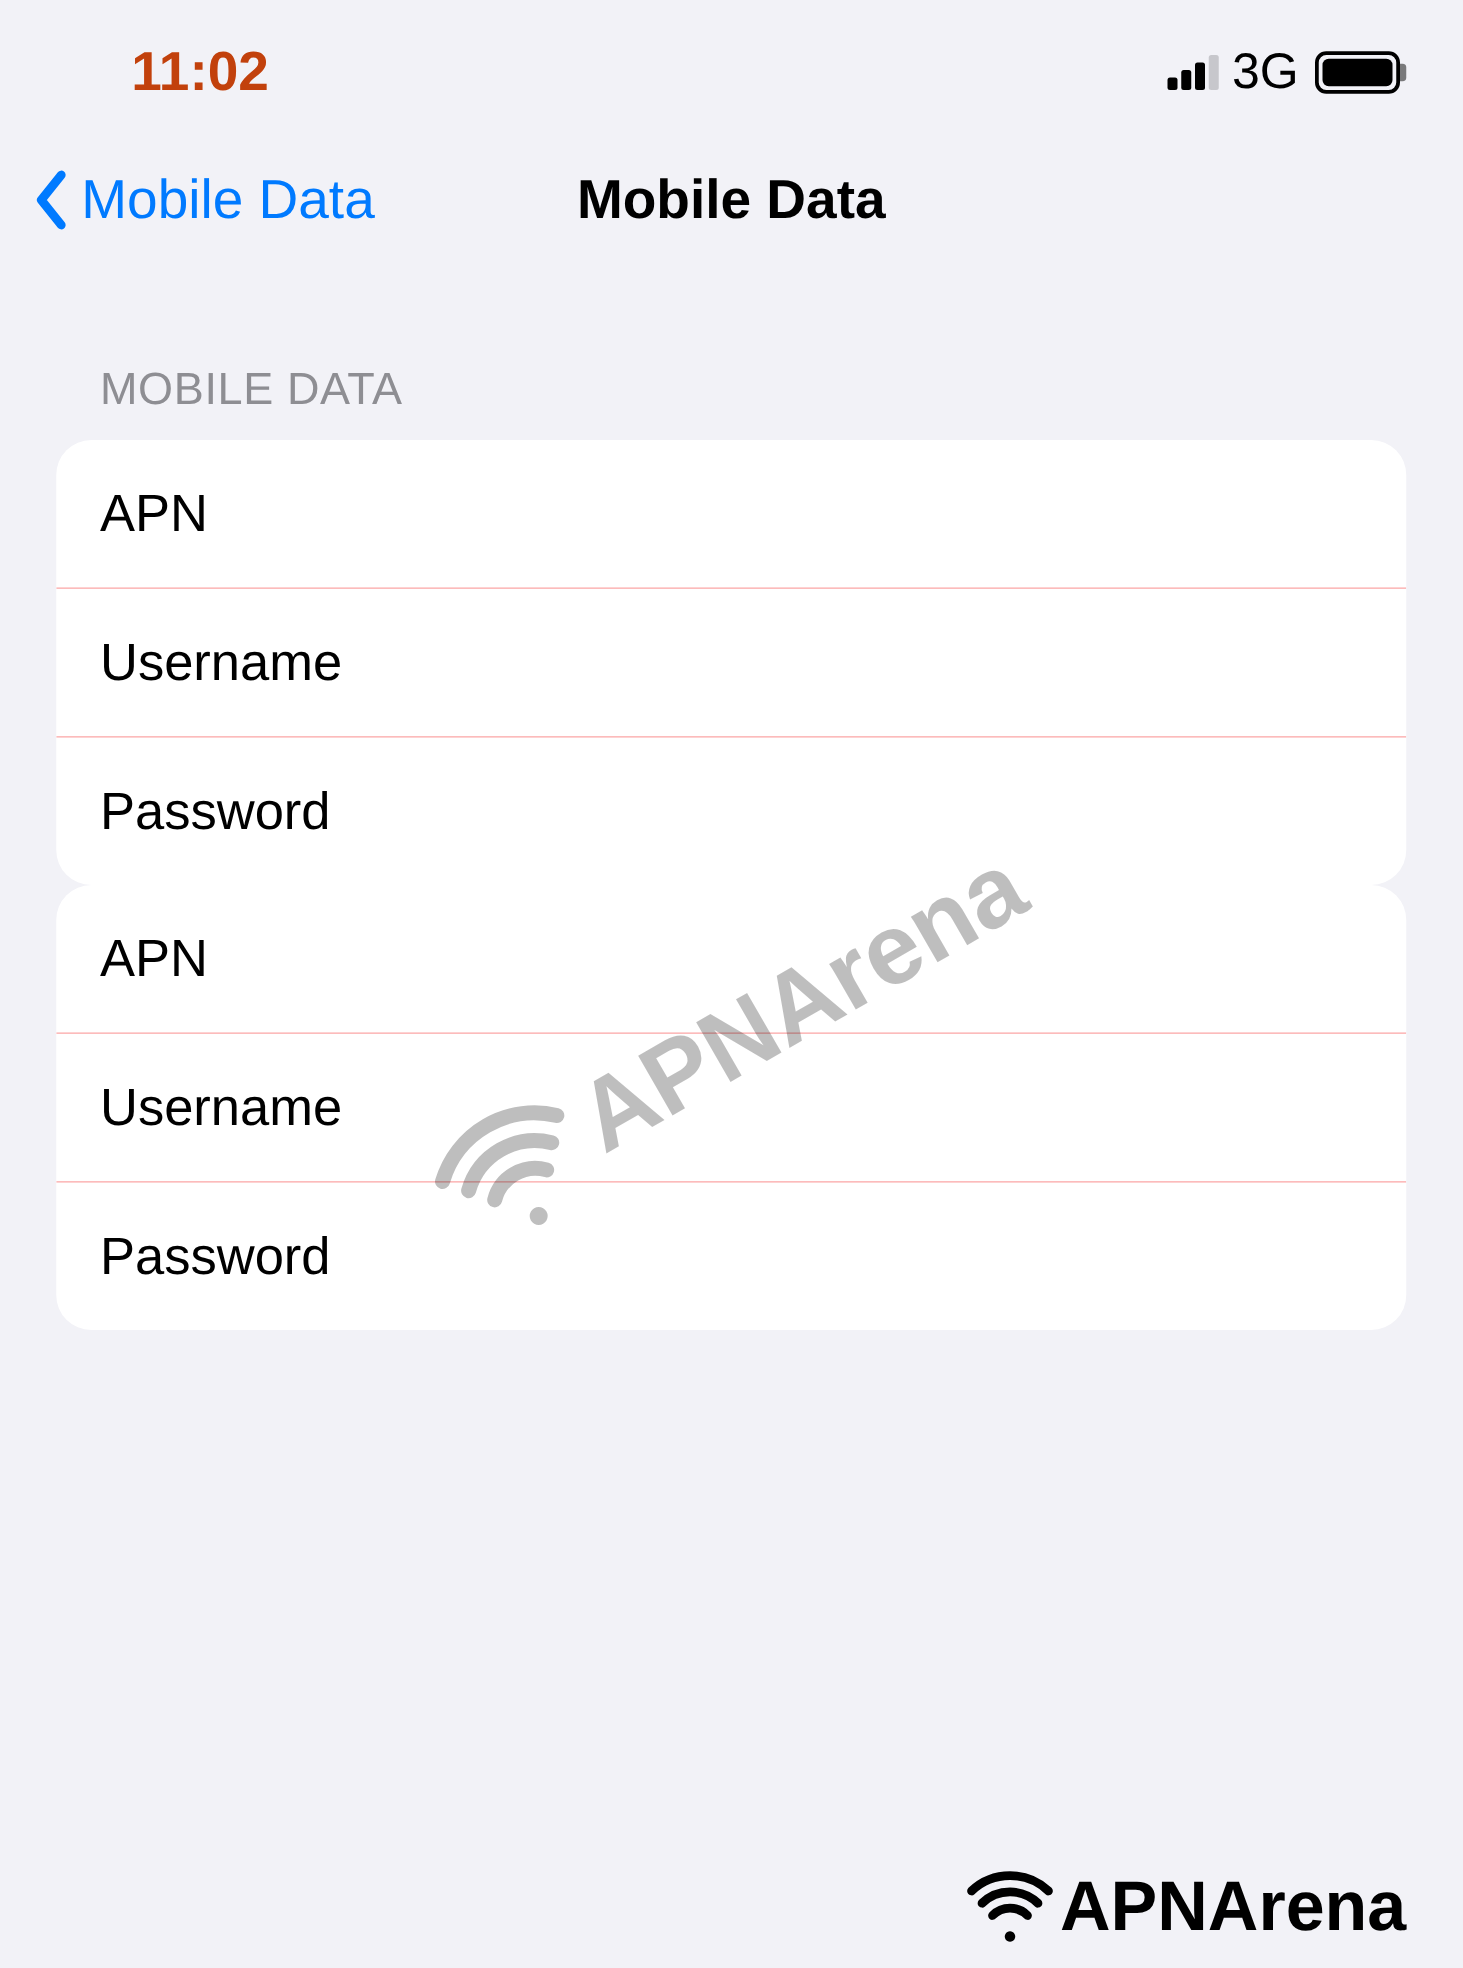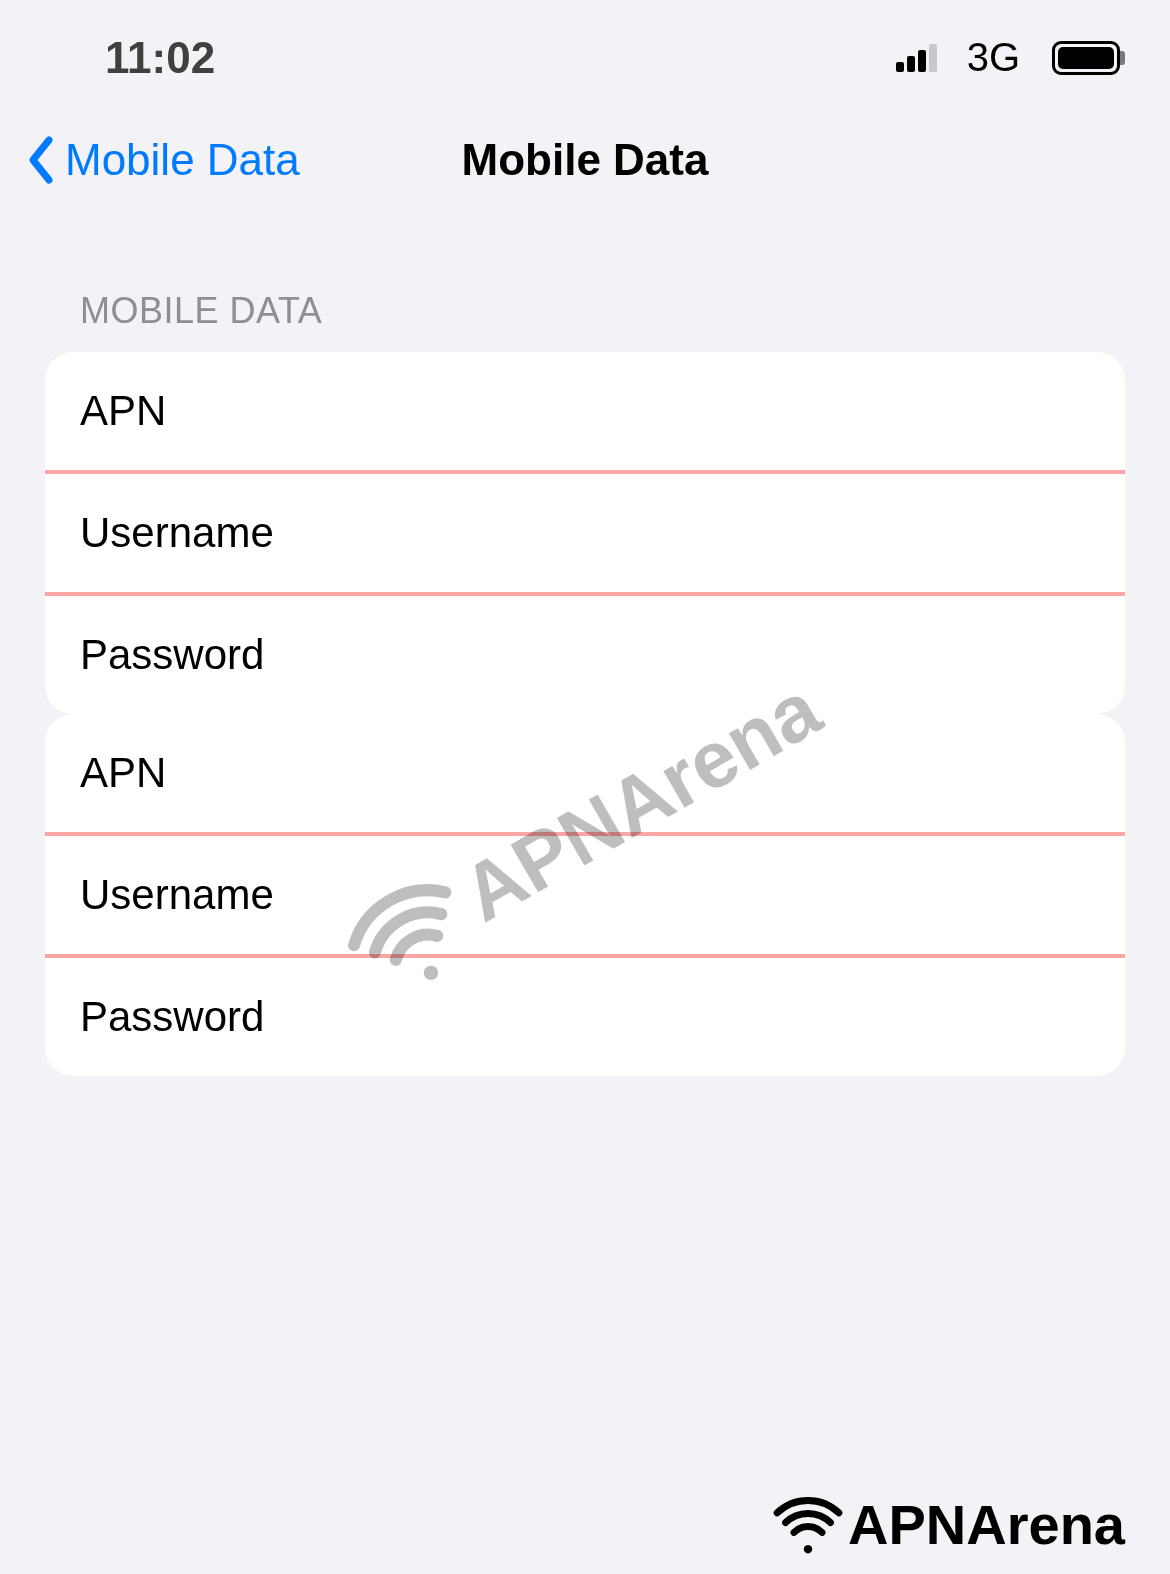--- a/index.html
+++ b/index.html
@@ -18,26 +18,26 @@
     .status-bar {
       display: flex;
       justify-content: space-between;
       align-items: center;
       padding: 35px 50px 30px 105px;
       height: 110px;
     }
     .status-time {
       font-size: 44px;
       font-weight: 600;
-      color: #404040;
+      color: #c2410c;
     }
     .status-right {
       display: flex;
       align-items: center;
-      gap: 24px;
+      gap: 5px;
     }
     .signal-bars {
       display: flex;
       align-items: flex-end;
       gap: 3px;
       height: 28px;
     }
     .signal-bar {
       width: 8px;
       background: #000;
@@ -122,21 +122,21 @@
     }
     .settings-group {
       background: #fff;
       border-radius: 28px;
       overflow: hidden;
     }
     .settings-row {
       display: flex;
       align-items: center;
       padding: 35px 35px;
-      border-bottom: 4px solid #fca5a5;
+      border-bottom: 1px solid #fca5a5;
     }
     .settings-row:last-child {
       border-bottom: none;
     }
     .row-label {
       font-size: 42px;
       color: #000;
       width: 240px;
       flex-shrink: 0;
     }

